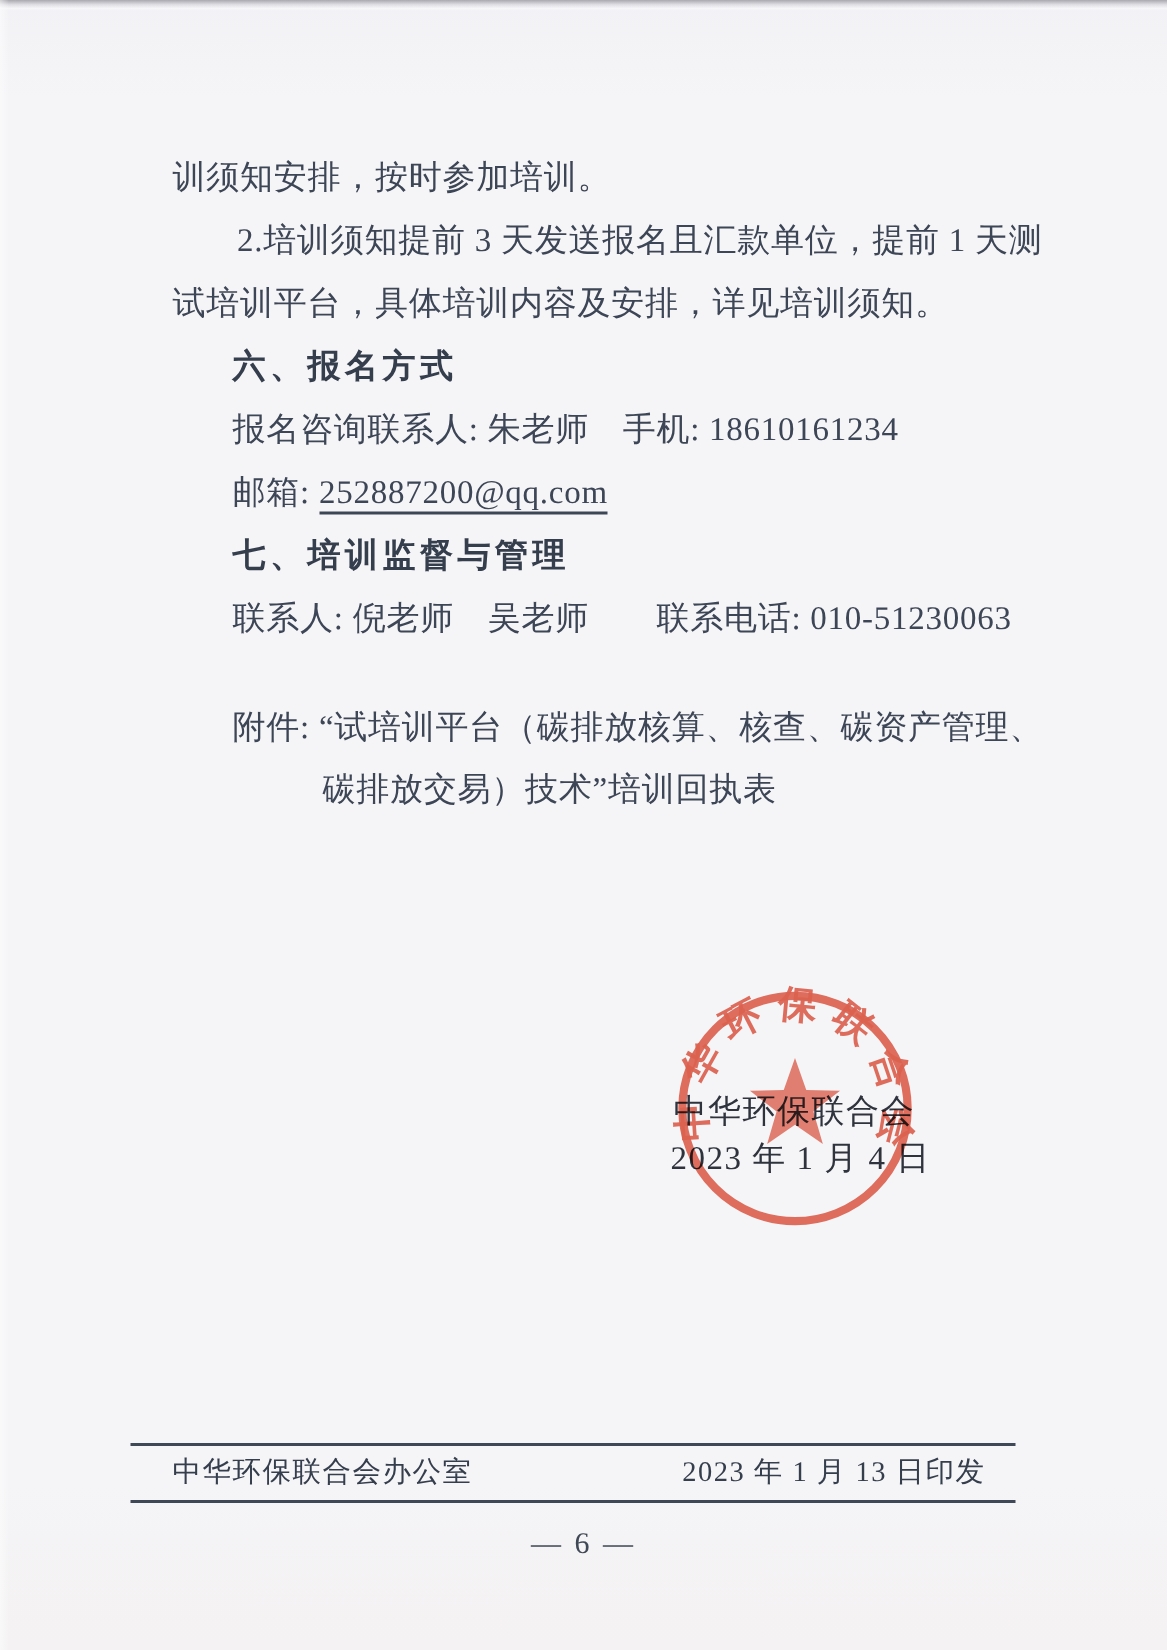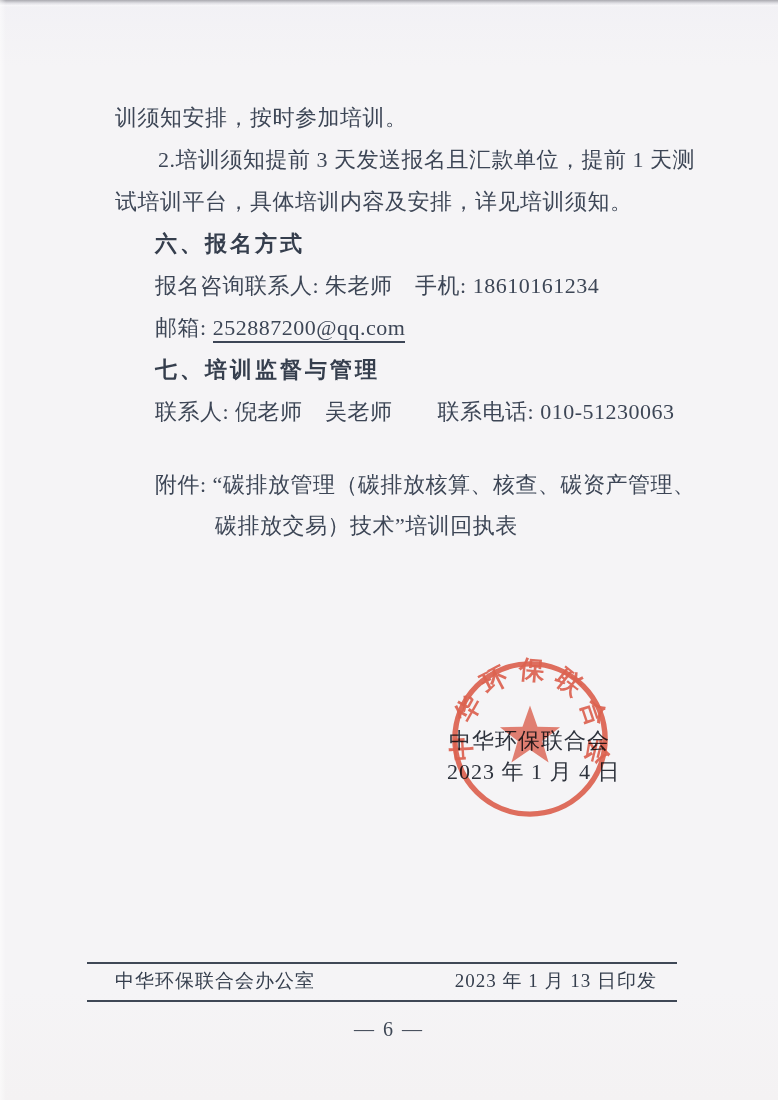--- a/index.html
+++ b/index.html
@@ -89,21 +89,21 @@
   <div class="scan-edge-left"></div>
 
   <p class="line l1">训须知安排，按时参加培训。</p>
   <p class="line l2">2.培训须知提前 3 天发送报名且汇款单位，提前 1 天测</p>
   <p class="line l3">试培训平台，具体培训内容及安排，详见培训须知。</p>
   <p class="line l4">六、报名方式</p>
   <p class="line l5">报名咨询联系人: 朱老师　手机: 18610161234</p>
   <p class="line l6"><span>邮箱: </span><span class="underline">252887200@qq.com</span></p>
   <p class="line l7">七、培训监督与管理</p>
   <p class="line l8">联系人: 倪老师　吴老师　　联系电话: 010-51230063</p>
-  <p class="line l9">附件: “碳排放管理（碳排放核算、核查、碳资产管理、</p>
+  <p class="line l9">附件: “试培训平台（碳排放核算、核查、碳资产管理、</p>
   <p class="line l10">碳排放交易）技术”培训回执表</p>
 
   <div class="sig-name">中华环保联合会</div>
   <div class="sig-date">2023 年 1 月 4 日</div>
 
   <svg class="seal" viewBox="0 0 168 168" xmlns="http://www.w3.org/2000/svg">
     <defs>
       <path id="sealArc" d="M 26.7 104.9 A 61 61 0 1 1 141.3 104.9" fill="none"></path>
     </defs>
     <circle cx="84" cy="84" r="76" fill="none" stroke-width="5.5" opacity="0.92" stroke="#e1503a"></circle>

